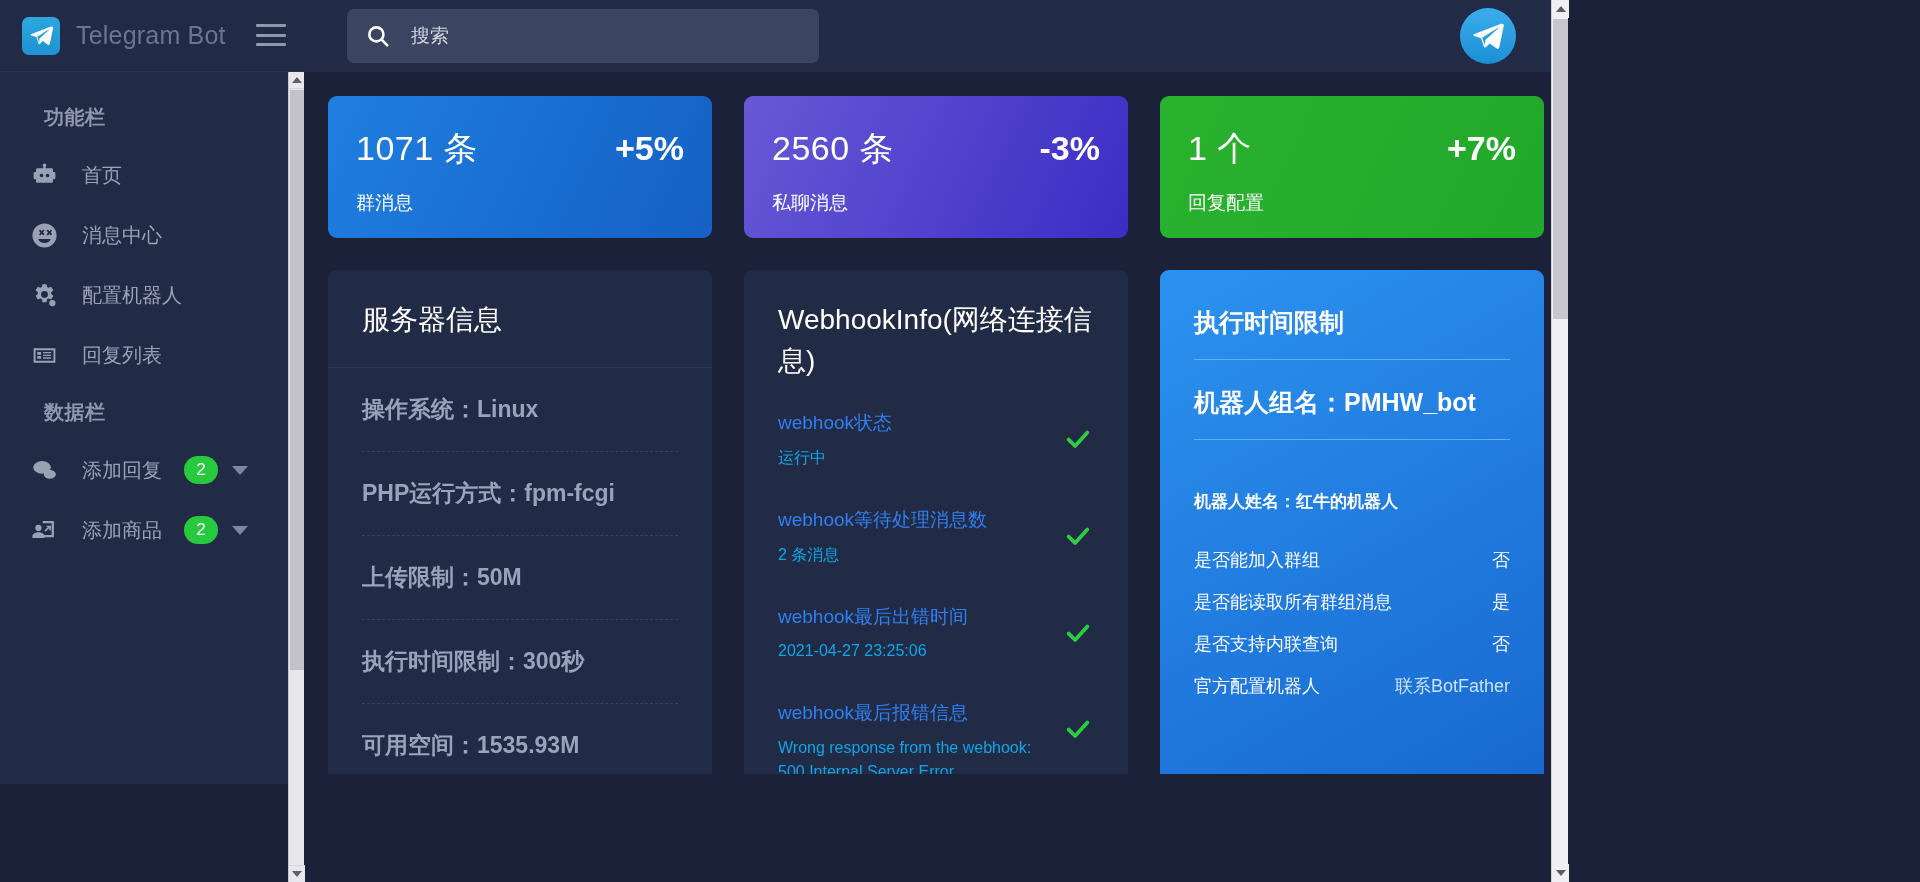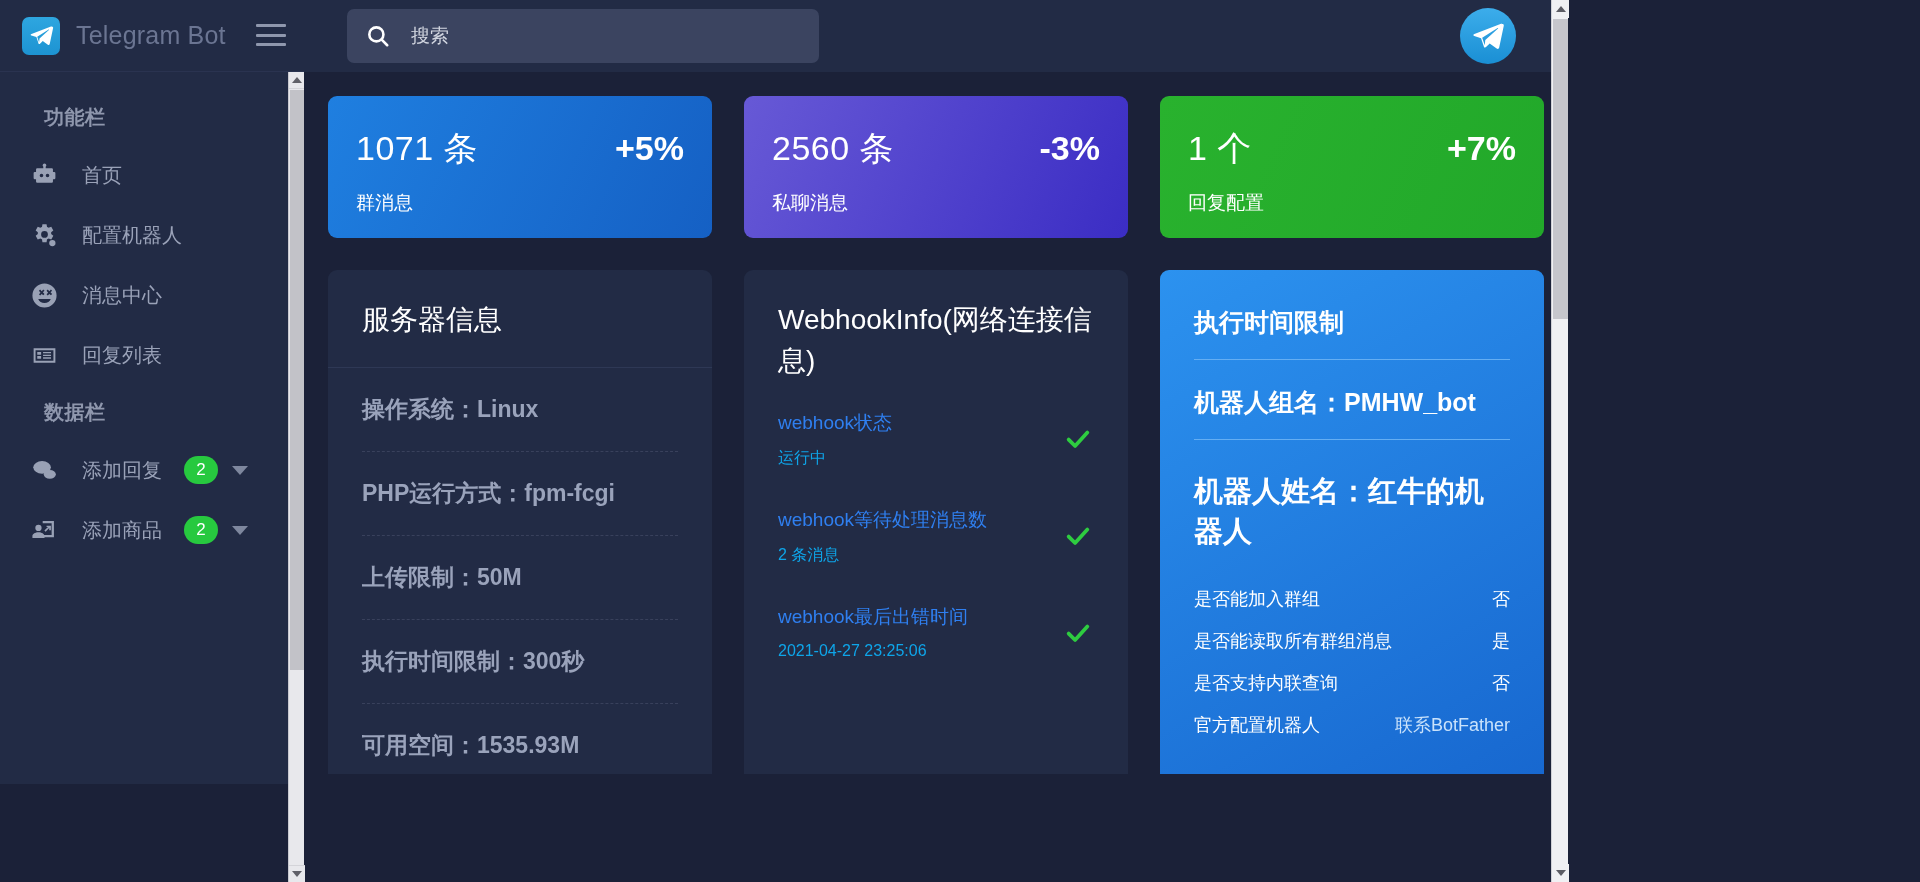--- a/index.html
+++ b/index.html
@@ -208,21 +208,21 @@
     padding: 36px 34px 30px 34px; color: #fff;
   }
   .bot-h1 {
     font-size: 25px; font-weight: 700;
     padding-bottom: 20px; border-bottom: 1px solid #64aef3;
   }
   .bot-h2 {
     font-size: 25px; font-weight: 700; margin-top: 26px;
     padding-bottom: 20px; border-bottom: 1px solid #64aef3;
   }
-  .bot-h3 { font-size: 29px; font-weight: 700; margin-top: 32px; }
+  .bot-h3 { font-size: 17px; font-weight: 700; margin-top: 50px; }
   .bot-list { margin-top: 26px; }
   .bot-line {
     display: flex; justify-content: space-between; align-items: center;
     font-size: 18px; padding: 9px 0;
   }
   .bot-line .k { color: #ffffff; }
   .bot-line .v { color: #ffffff; }
   .bot-line .v.link { color: #c9e2fb; text-decoration: none; cursor: pointer; }
 
   
@@ -280,34 +280,34 @@
           <svg viewBox="0 0 24 24">
               <path d="M20 9h-1V7a1 1 0 0 0-1-1h-5V4.7a1.5 1.5 0 1 0-2 0V6H6a1 1 0 0 0-1 1v2H4a1 1 0 0 0-1 1v4a1 1 0 0 0 1 1h1v2a1 1 0 0 0 1 1h12a1 1 0 0 0 1-1v-2h1a1 1 0 0 0 1-1v-4a1 1 0 0 0-1-1zM9.5 13.5A1.5 1.5 0 1 1 11 12a1.5 1.5 0 0 1-1.5 1.5zm5 0A1.5 1.5 0 1 1 16 12a1.5 1.5 0 0 1-1.5 1.5z"></path>
             </svg>
         </span>
         <span class="nav-label">首页</span>
       </div>
 
       <div class="nav-item">
         <span class="nav-icon">
           <svg viewBox="0 0 24 24">
+              <path d="M12 2a10 10 0 1 0 0 20 10 10 0 0 0 0-20zm-4.6 6.1 1-1 1.3 1.3 1.3-1.3 1 1-1.3 1.3 1.3 1.3-1 1L9.7 10.7 8.4 12l-1-1 1.3-1.3zm6.3 0 1-1L16 8.4l1.3-1.3 1 1L17 9.4l1.3 1.3-1 1L16 10.7 14.7 12l-1-1L15 9.7zM12 18.3c-2.4 0-4.4-1.4-5.2-3.4h10.4c-.8 2-2.8 3.4-5.2 3.4z"></path>
+            </svg>
+        </span>
+        <span class="nav-label">消息中心</span>
+      </div>
+
+      <div class="nav-item">
+        <span class="nav-icon">
+          <svg viewBox="0 0 24 24">
               <path d="M10.3 2.6 9.9 4.9a5.9 5.9 0 0 0-1.3.7l-2.2-.8-1.7 3 1.8 1.5a5.9 5.9 0 0 0 0 1.5L4.7 12.3l1.7 3 2.2-.8a5.9 5.9 0 0 0 1.3.7l.4 2.3h3.4l.4-2.3a5.9 5.9 0 0 0 1.3-.7l2.2.8 1.7-3-1.8-1.5a5.9 5.9 0 0 0 0-1.5l1.8-1.5-1.7-3-2.2.8a5.9 5.9 0 0 0-1.3-.7l-.4-2.3zM12 8.3a2.8 2.8 0 1 1 0 5.6 2.8 2.8 0 0 1 0-5.6z"></path>
               <circle cx="18.5" cy="18.3" r="2.6"></circle>
             </svg>
         </span>
         <span class="nav-label">配置机器人</span>
-      </div>
-
-      <div class="nav-item">
-        <span class="nav-icon">
-          <svg viewBox="0 0 24 24">
-              <path d="M12 2a10 10 0 1 0 0 20 10 10 0 0 0 0-20zm-4.6 6.1 1-1 1.3 1.3 1.3-1.3 1 1-1.3 1.3 1.3 1.3-1 1L9.7 10.7 8.4 12l-1-1 1.3-1.3zm6.3 0 1-1L16 8.4l1.3-1.3 1 1L17 9.4l1.3 1.3-1 1L16 10.7 14.7 12l-1-1L15 9.7zM12 18.3c-2.4 0-4.4-1.4-5.2-3.4h10.4c-.8 2-2.8 3.4-5.2 3.4z"></path>
-            </svg>
-        </span>
-        <span class="nav-label">消息中心</span>
       </div>
 
       <div class="nav-item">
         <span class="nav-icon">
           <svg viewBox="0 0 24 24">
               <path d="M3 6h18v12H3V6zm1.6 1.6v8.8h14.8V7.6H4.6zm1.4 1.5h3.2v2.2H6V9.1zm0 3.3h3.2v2.2H6v-2.2zm4.8-3.3h6.6v1.1h-6.6V9.1zm0 2.2h6.6v1.1h-6.6v-1.1zm0 2.2h6.6v1.1h-6.6v-1.1z"></path>
             </svg>
         </span>
         <span class="nav-label">回复列表</span>
       </div>
@@ -448,20 +448,31 @@
                 <div class="wh-name">webhook最后出错时间</div>
                 <div class="wh-sub">2021-04-27 23:25:06</div>
               </div>
               <span class="wh-check">
                 <svg viewBox="0 0 24 24">
                     <path fill="none" stroke="#2ecc40" stroke-width="3.2" stroke-linecap="round" stroke-linejoin="round" d="M4 12.5 9.5 18 20 6.5"></path>
                   </svg>
               </span>
             </div>
 
+            <div class="wh-row">
+              <div class="wh-text">
+                <div class="wh-name">webhook最后报错信息</div>
+                <div class="wh-sub">Wrong response from the webhook: 500 Internal Server Error</div>
+              </div>
+              <span class="wh-check">
+                <svg viewBox="0 0 24 24">
+                    <path fill="none" stroke="#2ecc40" stroke-width="3.2" stroke-linecap="round" stroke-linejoin="round" d="M4 12.5 9.5 18 20 6.5"></path>
+                  </svg>
+              </span>
+            </div>
 
           </div>
         </div>
 
         <div class="bot-card">
           <div class="bot-h1">执行时间限制</div>
           <div class="bot-h2">机器人组名：PMHW_bot</div>
           <div class="bot-h3">机器人姓名：红牛的机器人</div>
           <div class="bot-list">
 

